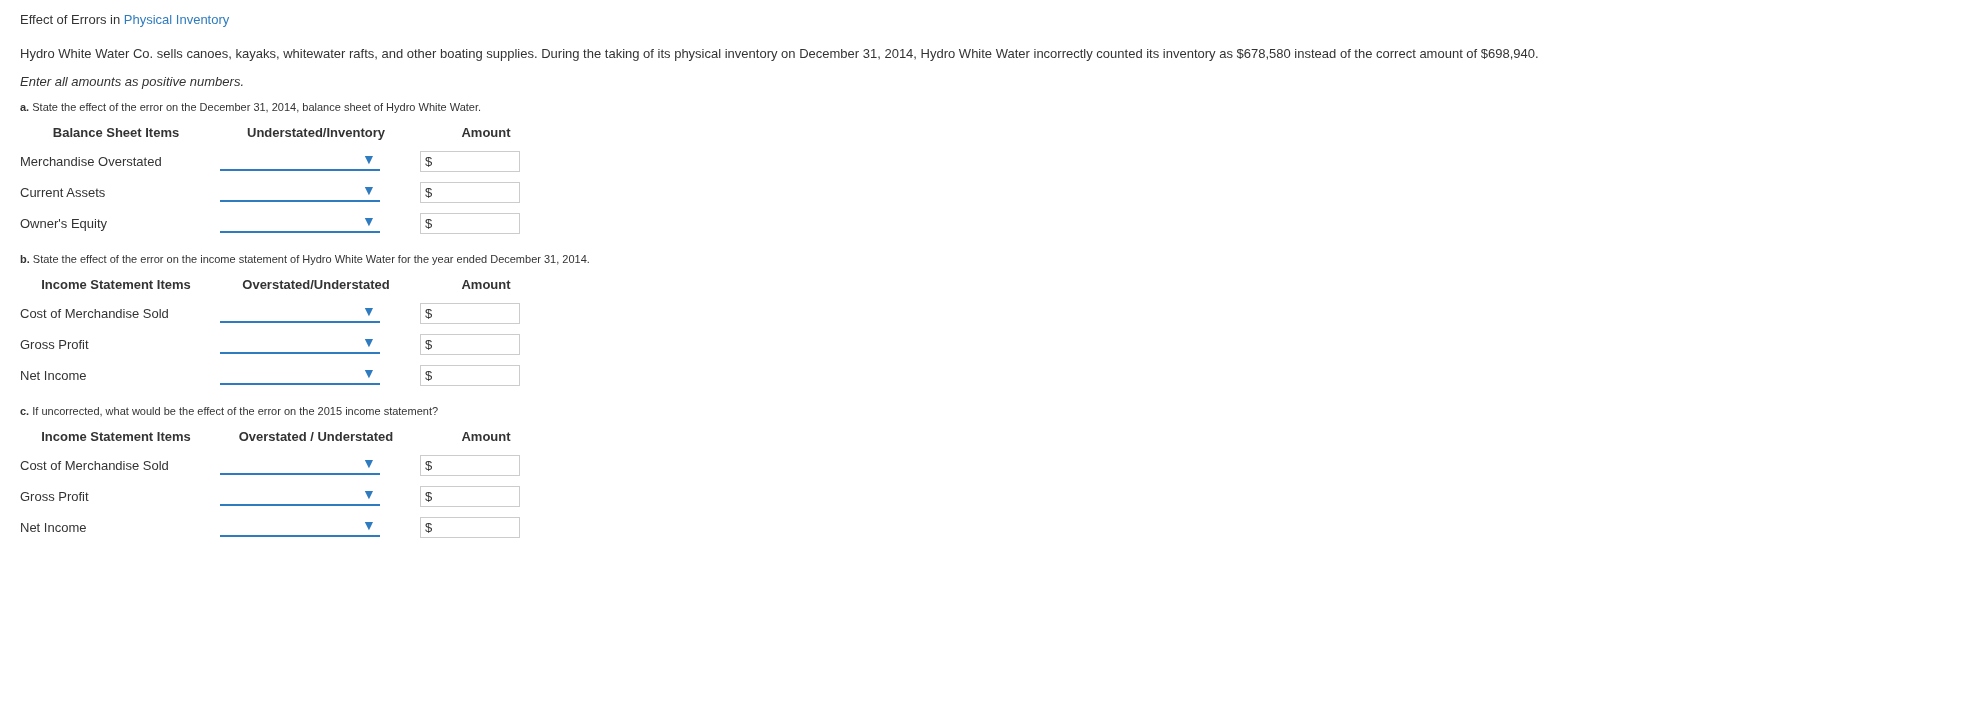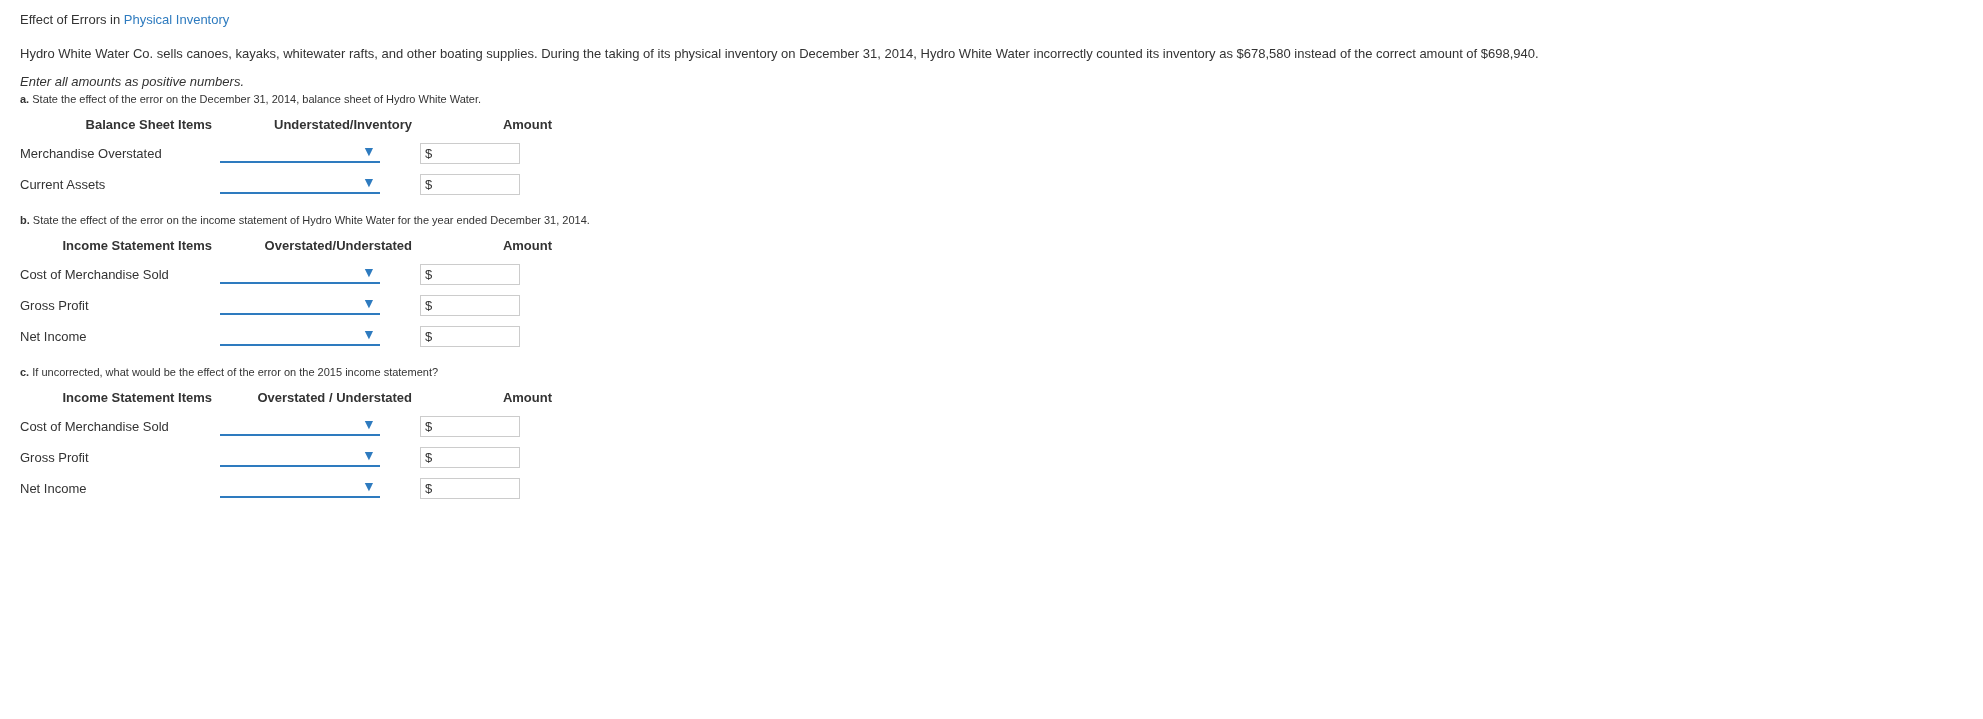--- a/index.html
+++ b/index.html
@@ -18,39 +18,39 @@
     .title-line a {
       color: #2e7bbf;
       text-decoration: none;
     }
     .description {
       margin-bottom: 10px;
       line-height: 1.5;
       margin-top: 17px;
     }
     .instruction {
-      margin-bottom: 4px;
+      margin-bottom: 12px;
       font-style: italic;
       font-size: 13px;
     }
     .section-label {
       margin-bottom: 8px;
       font-size: 11px;
     }
     .section-label strong {
       font-weight: bold;
     }
     table {
       border-collapse: collapse;
       margin-bottom: 14px;
     }
     th {
       font-weight: bold;
       font-size: 13px;
-      text-align: right;
+      text-align: center;
       padding: 4px 8px 6px 0;
     }
     td {
       padding: 5px 8px 5px 0;
       vertical-align: middle;
       font-size: 13px;
     }
     .col-item { width: 200px; }
     .col-dropdown { width: 200px; }
     .col-amount { width: 140px; }
@@ -147,20 +147,35 @@
             <span class="dropdown-arrow">▼</span>
           </div>
         </td>
         <td>
           <div class="amount-wrapper">
             <span class="amount-dollar">$</span>
             <input type="text" class="amount-input" style="">
           </div>
         </td>
       </tr>
+      <tr>
+        <td>Owner's Equity</td>
+        <td>
+          <div class="dropdown-wrapper">
+            <select class="dropdown-select"><option value=""></option><option value="Understated">Understated</option><option value="Overstated">Overstated</option><option value="No Effect">No Effect</option></select>
+            <span class="dropdown-arrow">▼</span>
+          </div>
+        </td>
+        <td>
+          <div class="amount-wrapper">
+            <span class="amount-dollar">$</span>
+            <input type="text" class="amount-input" style="">
+          </div>
+        </td>
+      </tr>
     </tbody>
 </table>
 
 <p class="section-label">
   <strong>b.</strong><span> State the effect of the error on the income statement of Hydro White Water for the year ended December 31, 2014.</span>
 </p>
 
 <table>
   <thead>
     <tr>

